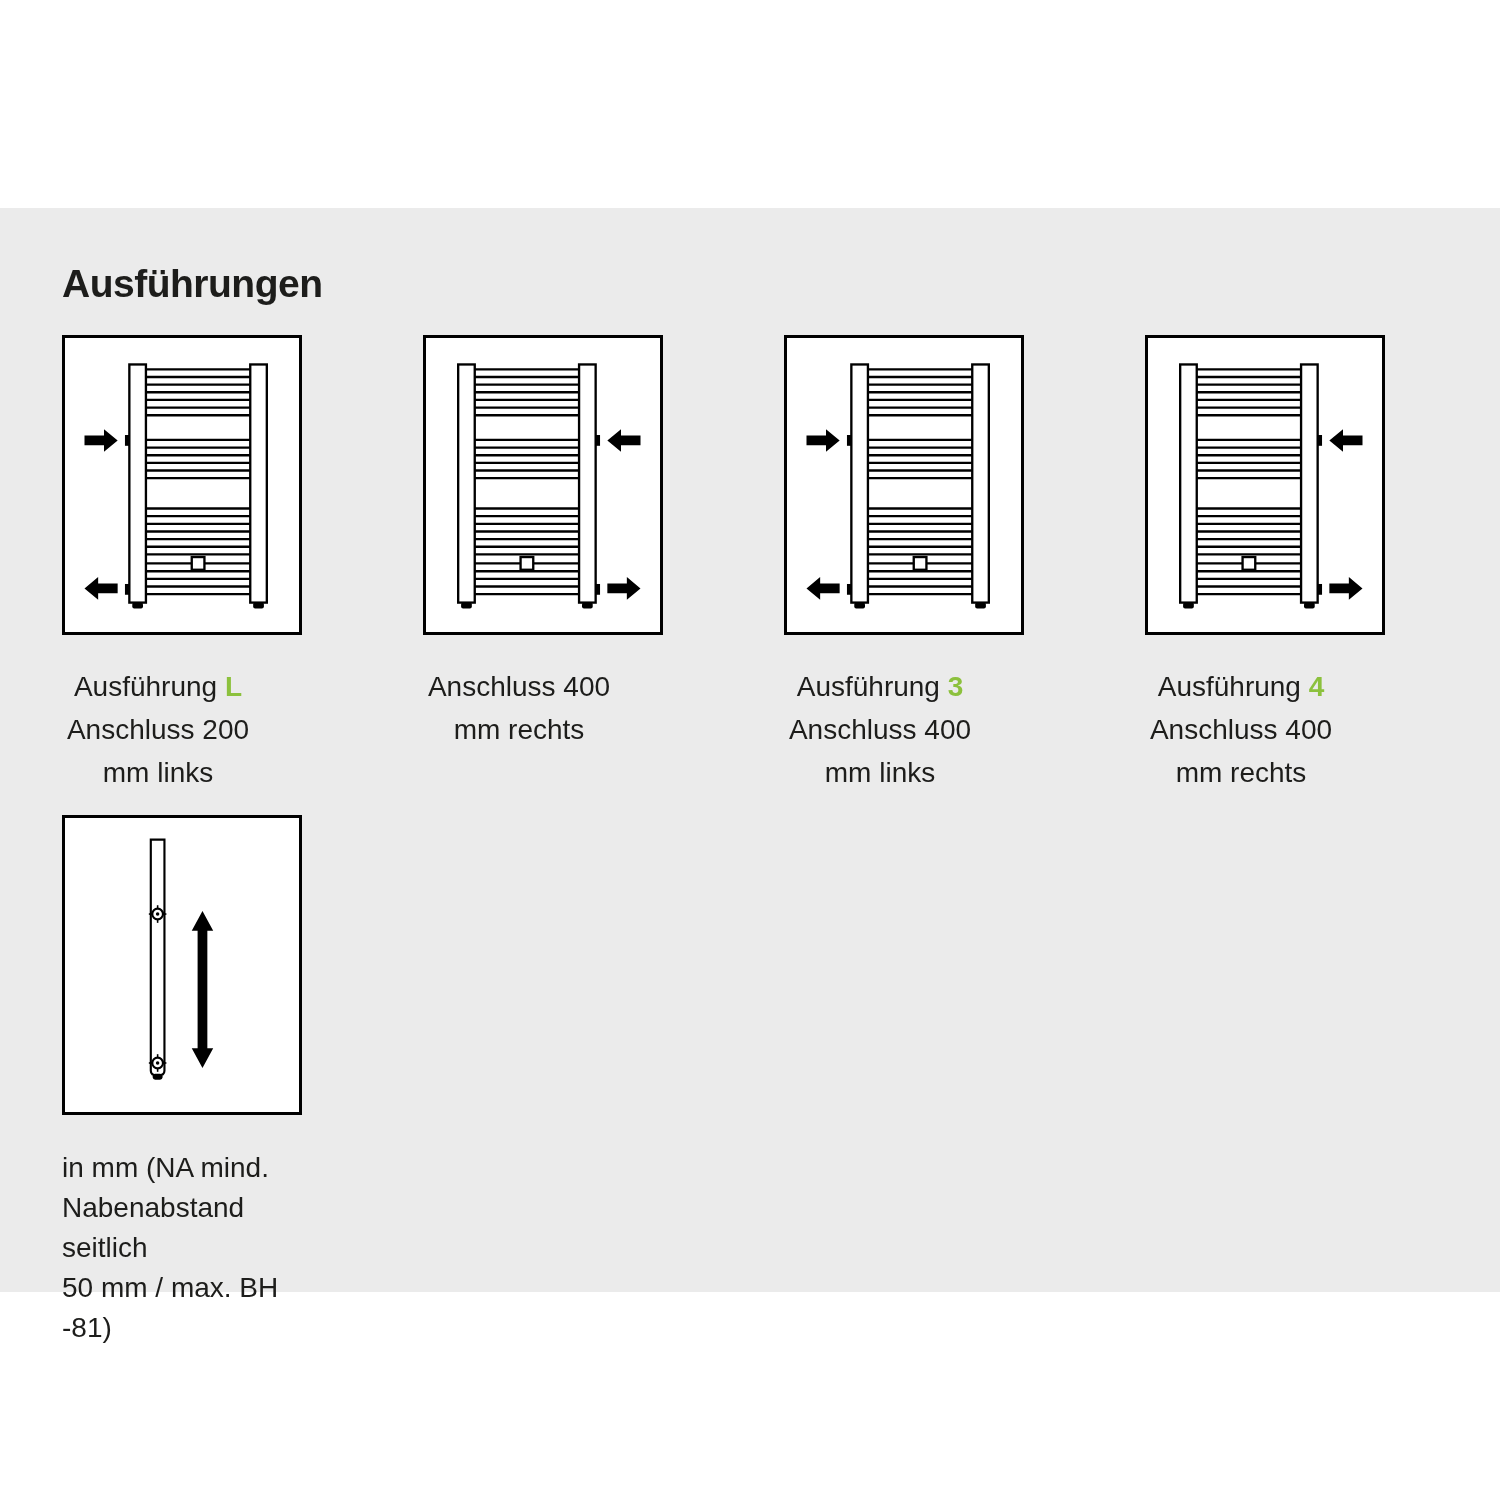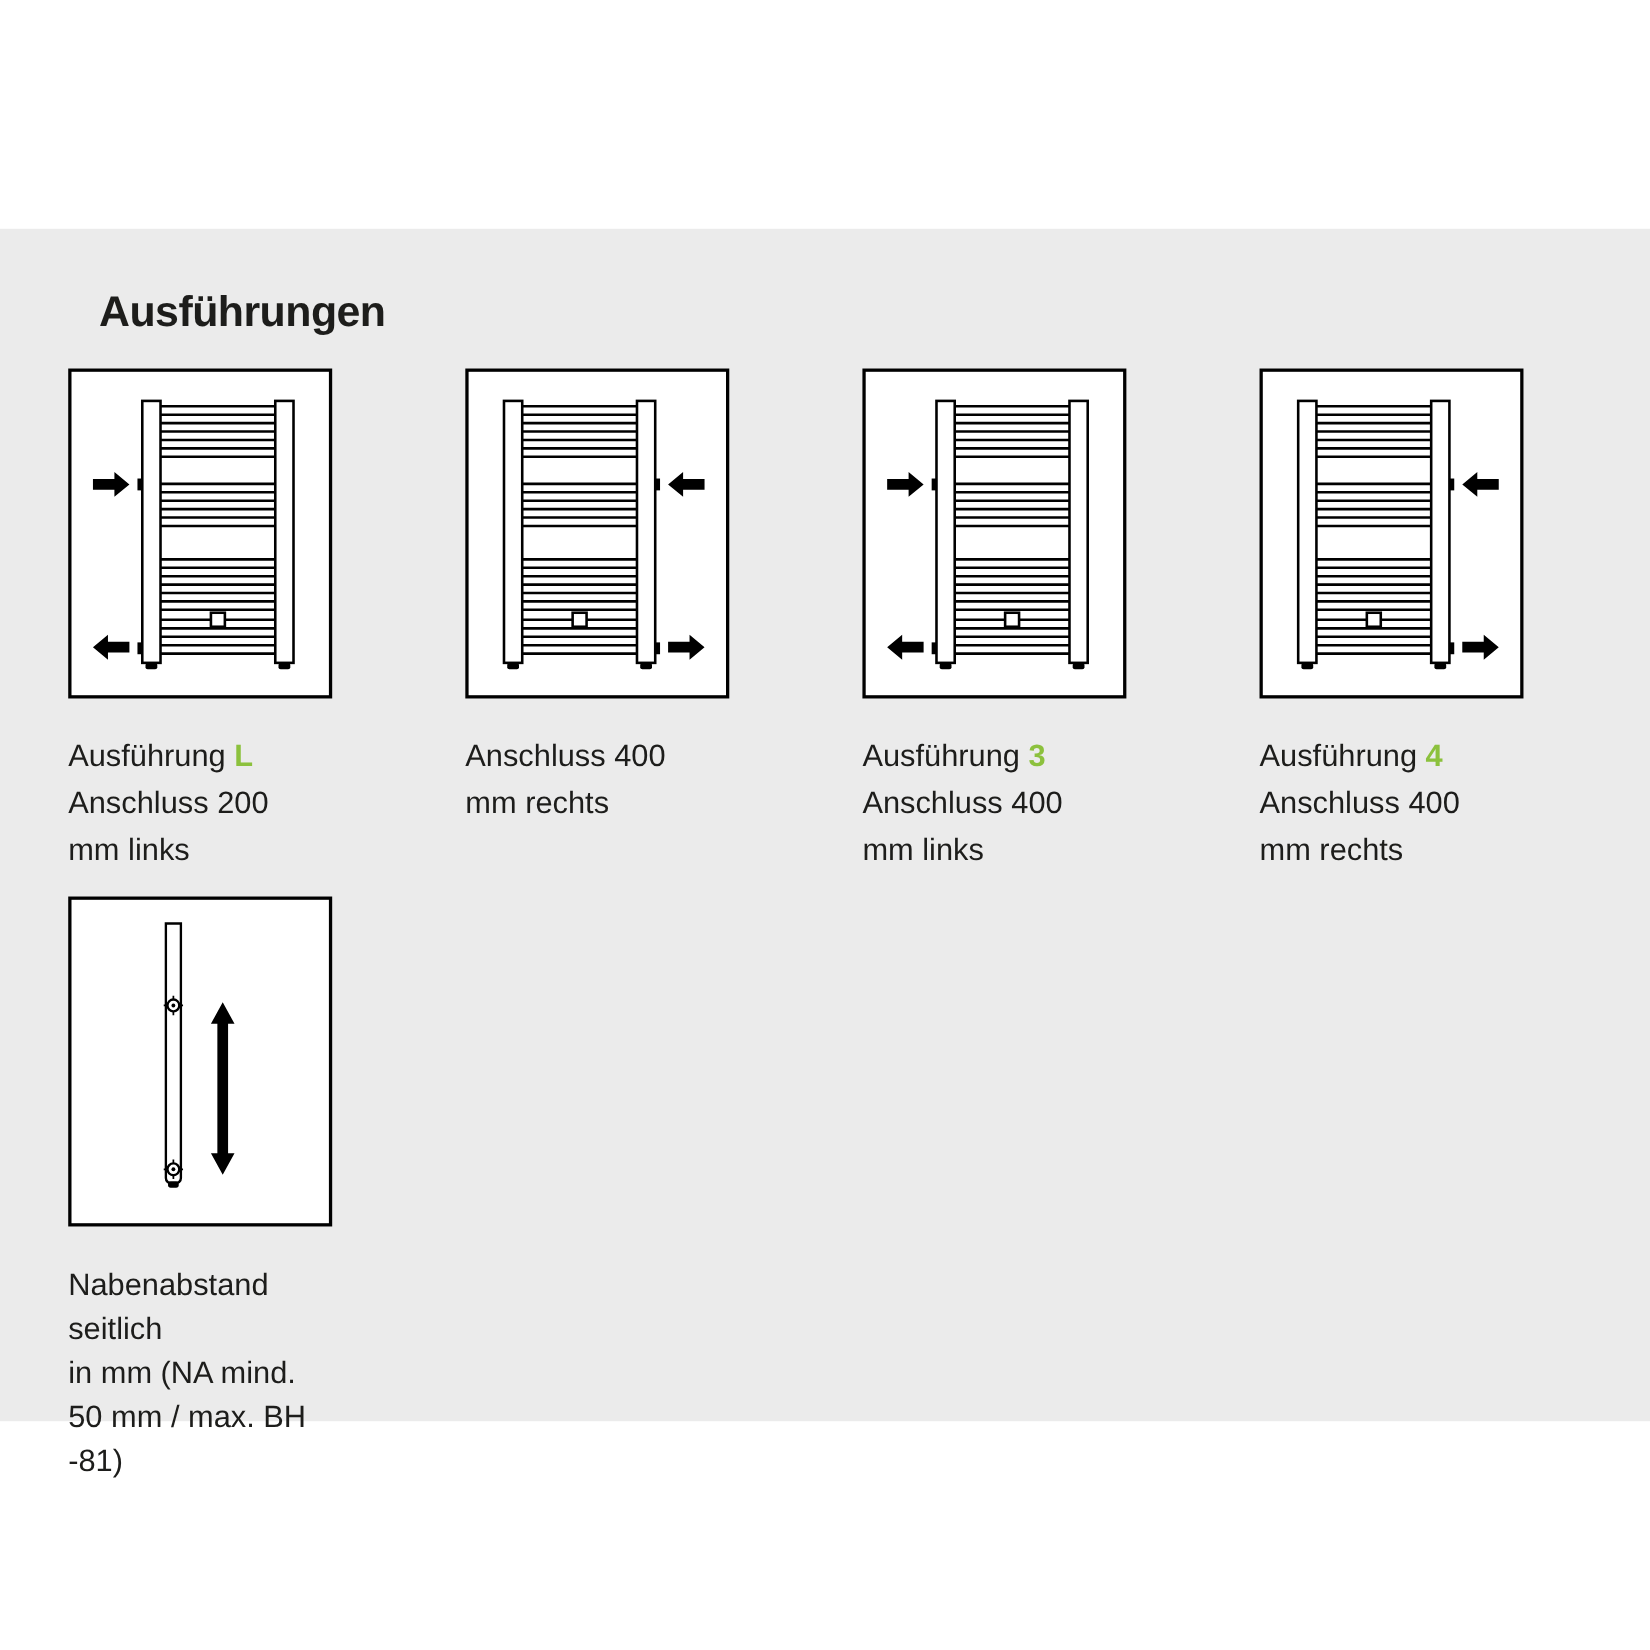--- a/index.html
+++ b/index.html
@@ -9,23 +9,23 @@
     --line:#000000;
   }
   html,body{margin:0;padding:0;background:#fff;}
   .page{
     position:relative;width:1500px;height:1500px;background:#ffffff;overflow:hidden;
     font-family:"Liberation Sans", sans-serif;color:var(--text);
   }
   .band{position:absolute;left:0;top:208px;width:1500px;height:1084px;background:var(--band);}
   .title{
     position:absolute;left:62px;top:236px;font-size:39px;font-weight:bold;
-    letter-spacing:-0.5px;color:var(--text);margin-left:28px;
-  }
-  .card{position:absolute;top:335px;width:192px;}
+    letter-spacing:-0.5px;color:var(--text);
+  }
+  .card{position:absolute;top:335px;width:192px;text-align:center;}
   .diagram{
     width:240px;height:300px;background:#ffffff;border:3px solid var(--line);
     box-sizing:border-box;position:relative;
   }
   .diagram svg{display:block;width:100%;height:100%;}
   .flip svg{transform:scaleX(-1);}
   .vlabel{margin-top:30px;font-size:28px;line-height:43px;color:var(--text);}
   .code{font-weight:bold;color:var(--accent);}
   .hub-card{position:absolute;left:62px;top:815px;width:240px;}
   .hub-note{margin-top:33px;font-size:28px;line-height:40px;color:var(--text);}
@@ -239,18 +239,18 @@
         <g stroke="#000">
           <line x1="95" y1="241" x2="95" y2="259" stroke-width="1.6"></line>
           <line x1="86" y1="250" x2="104" y2="250" stroke-width="1.6"></line>
           <circle cx="95" cy="250" r="5.5" fill="#fff" stroke-width="2.2"></circle>
           <circle cx="95" cy="250" r="1.8" fill="#000" stroke="none"></circle>
         </g>
         <polygon fill="#000" points="141,95 152,115 146,115 146,235 152,235 141,255 130,235 136,235 136,115 130,115"></polygon>
       </svg>
     </div>
     <div class="hub-note">
+      <div>in mm (NA mind.</div>
       <div>Nabenabstand seitlich</div>
-      <div>in mm (NA mind.</div>
       <div>50 mm / max. BH -81)</div>
     </div>
   </div>
 </div>
 
 </body></html>

